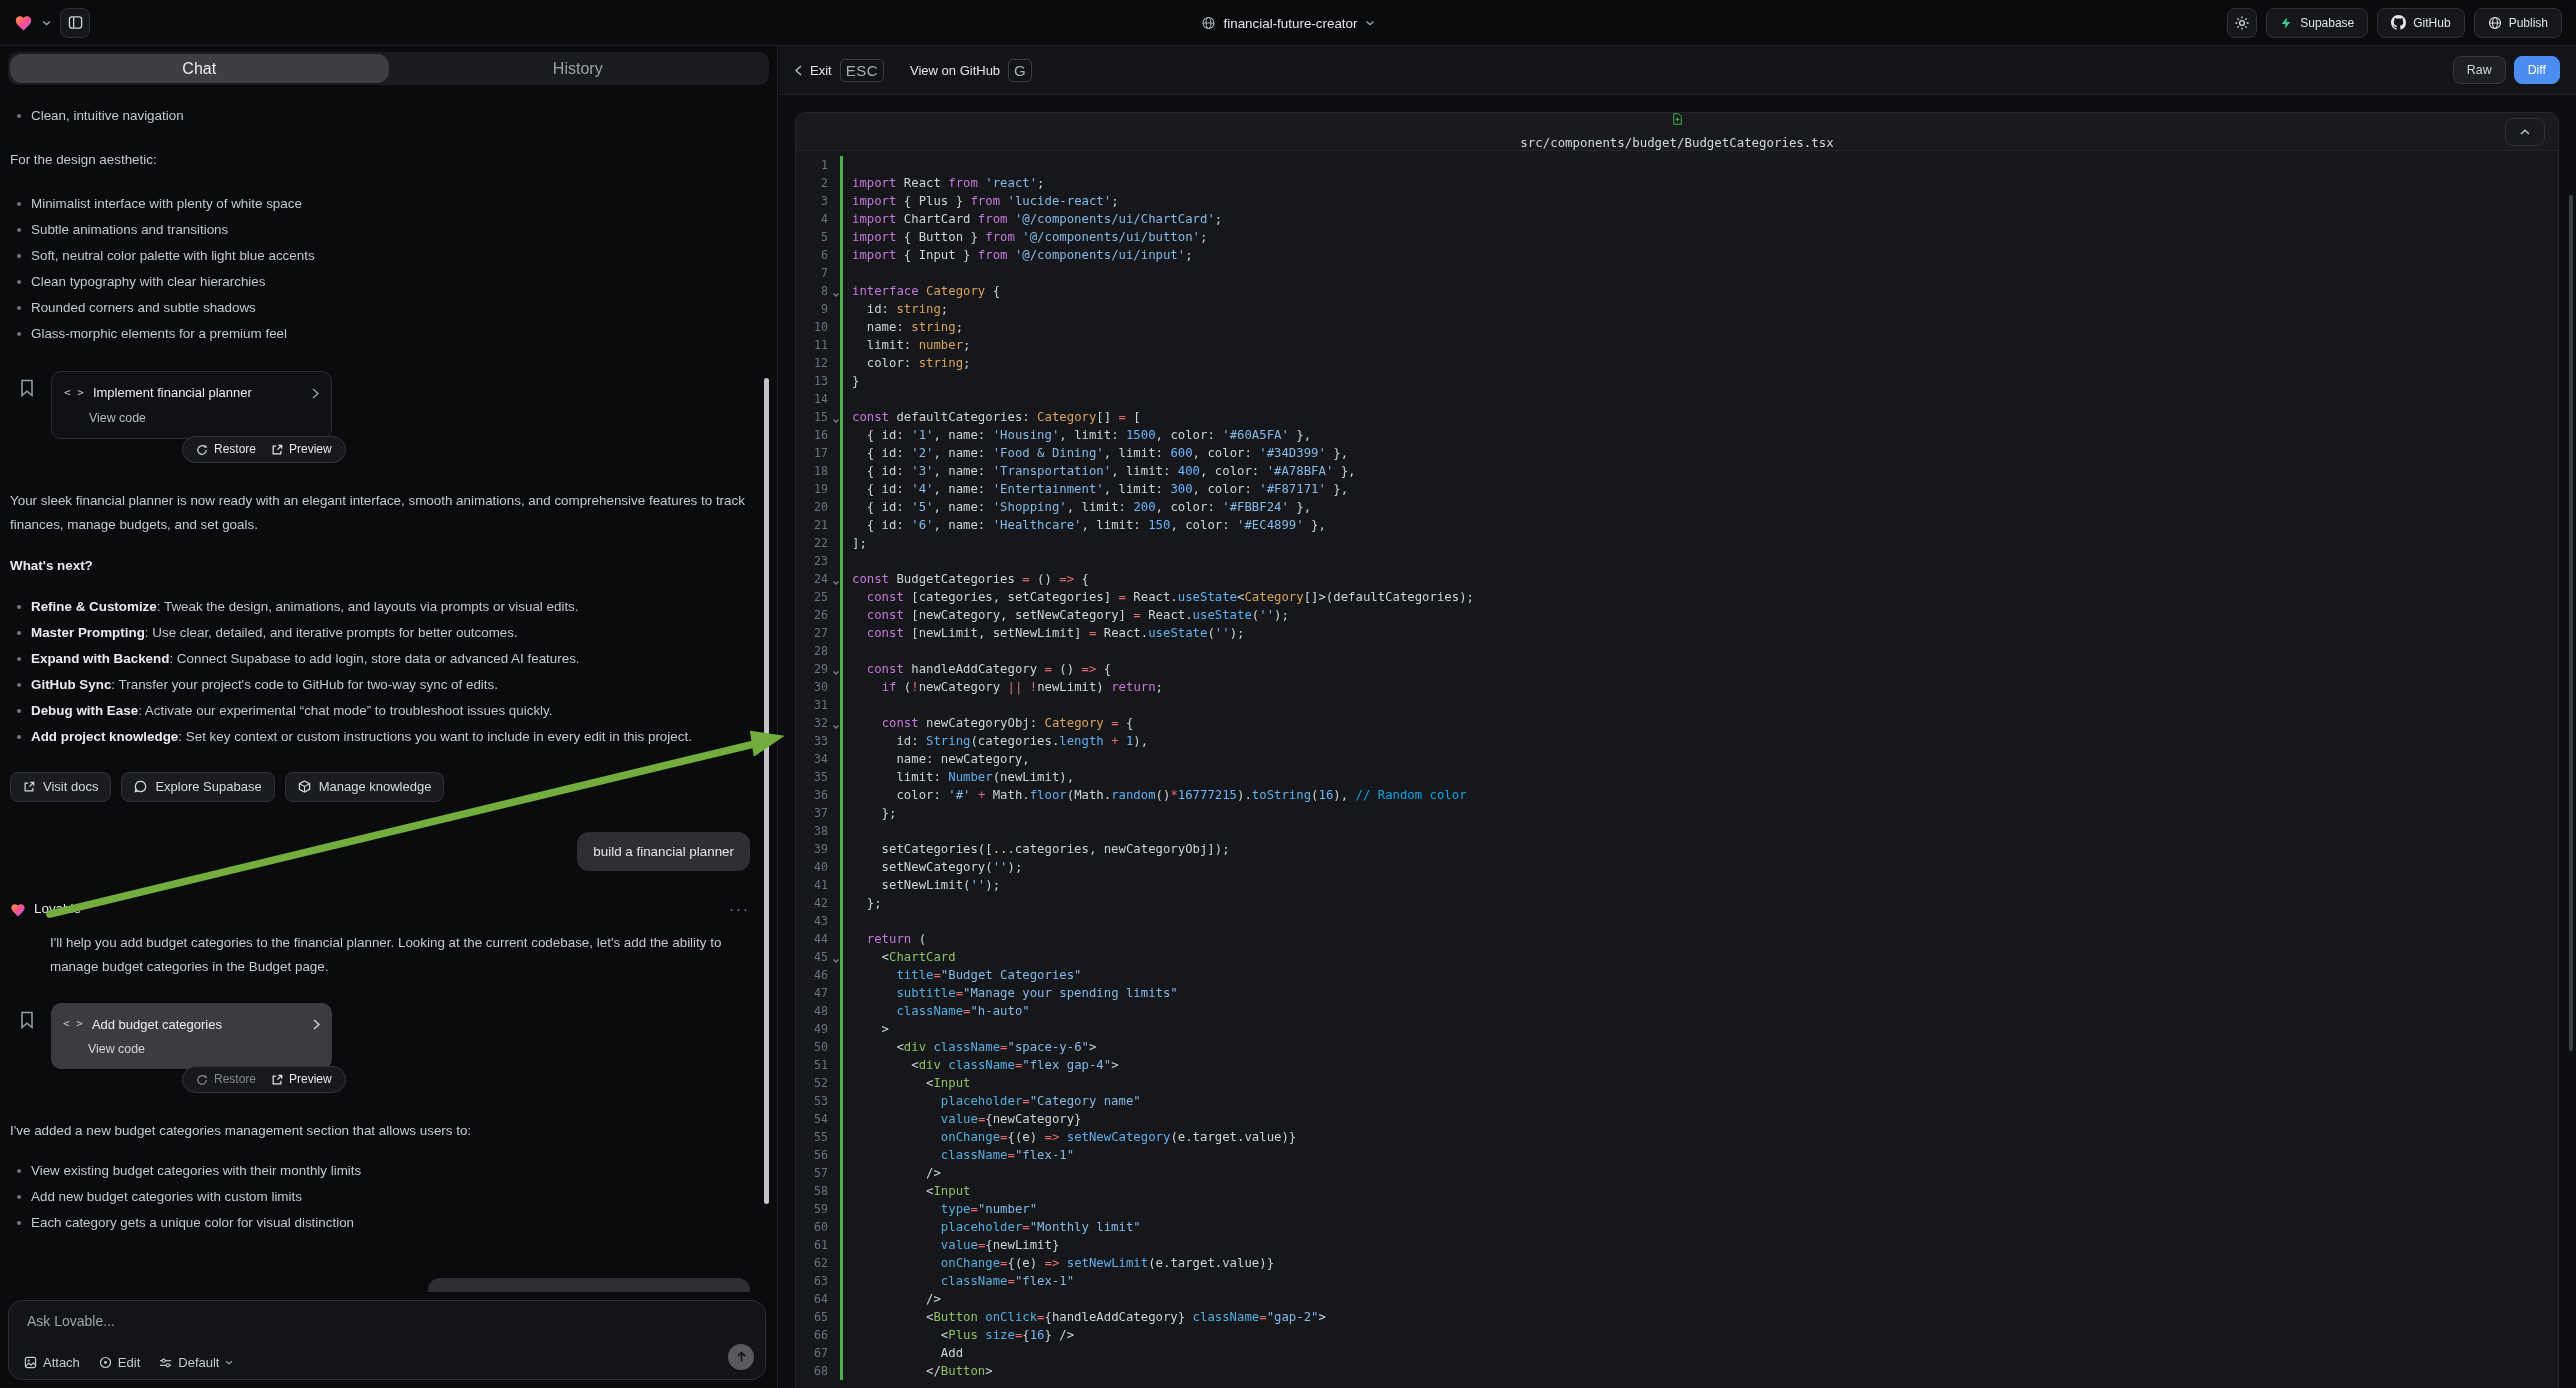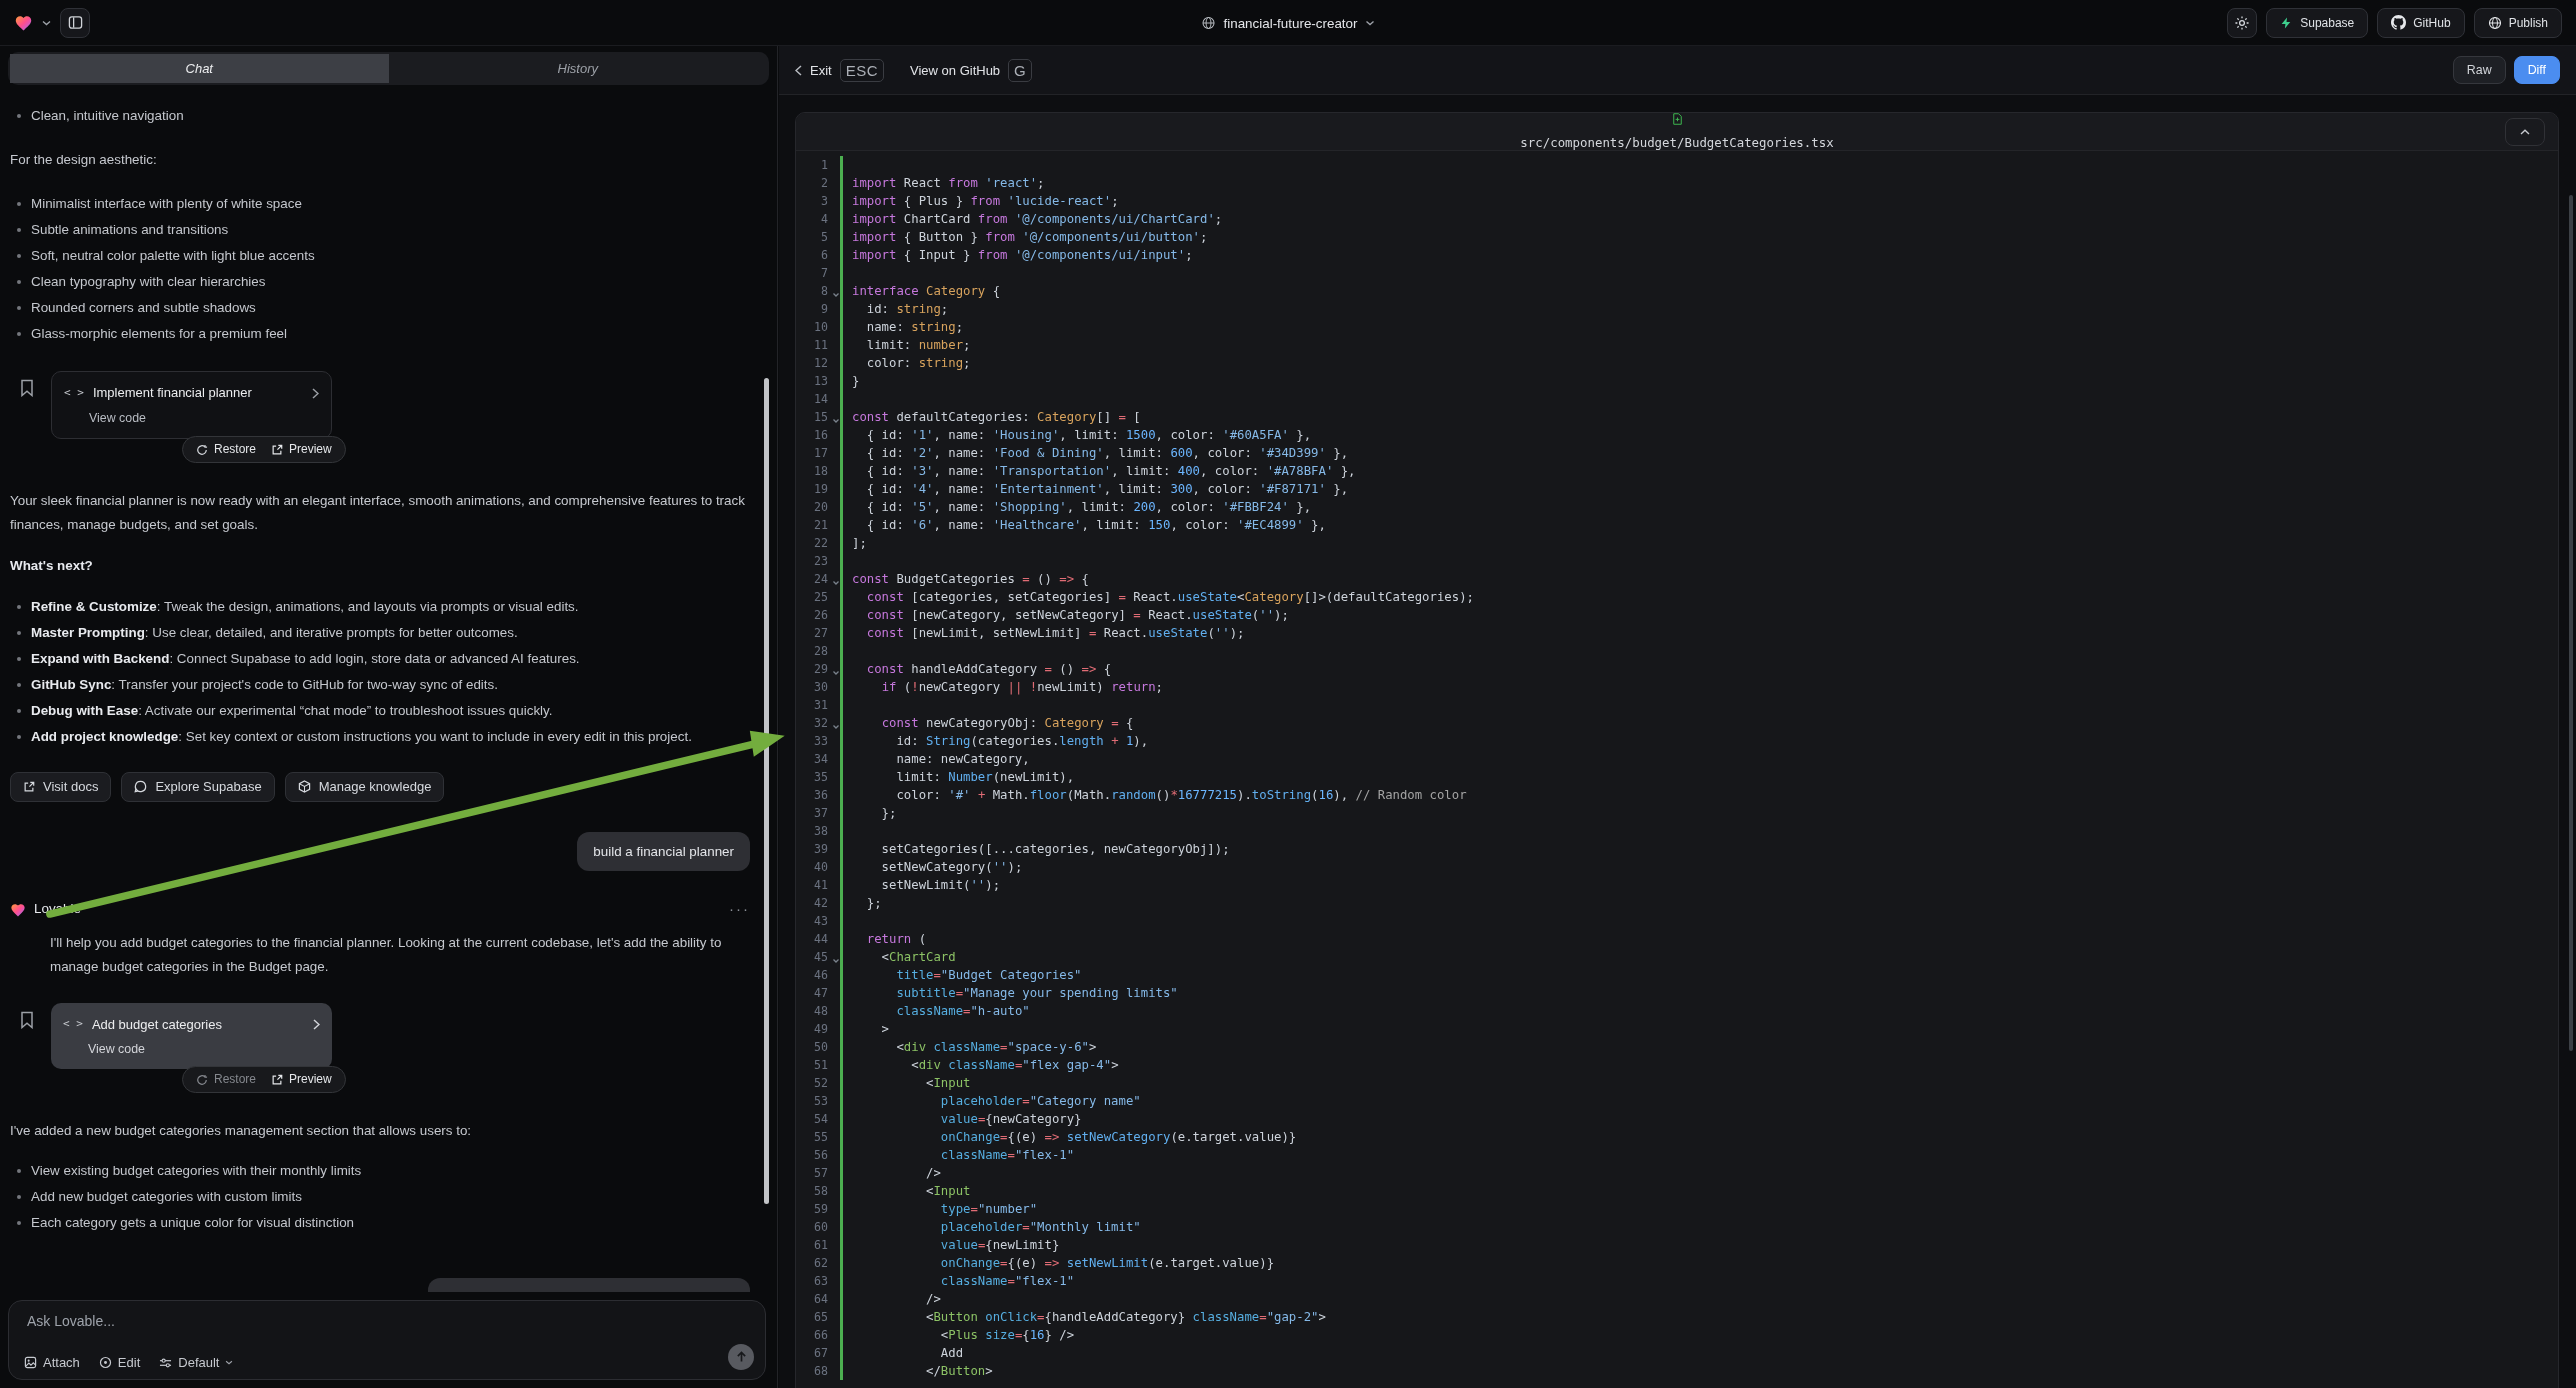--- a/index.html
+++ b/index.html
@@ -21,22 +21,22 @@
   .plain-ic { display:flex; align-items:center; }
 
   
   .chat-col { position:absolute; left:0; top:46px; width:778px; bottom:0;
     border-right:1px solid #232428; }
   .code-col { position:absolute; left:779px; top:46px; right:0; bottom:0; background:#0D0E11; }
 
   
   .tabbar { margin:6px 8px 0 8px; height:33px; background:#1B1C20; border-radius:10px;
     display:flex; padding:2px; }
-  .tab { flex:1; display:flex; align-items:center; justify-content:center; font-size:13px;
-    color:#9DA1A8; border-radius:0; cursor:pointer;font-style:italic; }
+  .tab { flex:1; display:flex; align-items:center; justify-content:center; font-size:16px;
+    color:#9DA1A8; border-radius:12px; cursor:pointer; }
   .tab.active { background:#3D3F45; color:#EDEEF0; }
 
   
   .chat-scroll { position:absolute; left:0; right:0; top:45px; bottom:96px; overflow:hidden; }
   .chat-inner { padding:10px 27px 0 10px; font-size:13.4px; line-height:1.8; color:#C6C9CF; }
   .chat-inner p { margin:0; }
   ul.blist { list-style:none; }
   ul.blist li { position:relative; padding-left:21px; line-height:26px; color:#C4C7CD; }
   ul.blist li::before { content:''; position:absolute; left:7px; top:11px; width:4px;
     height:4px; border-radius:50%; background:#74777D; }
@@ -117,21 +117,21 @@
     justify-content:center; cursor:pointer; }
 
   .code-lines { padding-top:5px; font-family:"DejaVu Sans Mono", monospace; font-size:12.3px; }
   .code-line { display:flex; height:18px; line-height:18px; }
   .ln { width:44px; flex:none; text-align:right; padding-right:12px; color:#6B7280;
     font-size:11.6px; position:relative; }
   .fold { position:absolute; right:0px; top:4px; }
   .bar { width:3px; flex:none; background:#4CAF50; }
   .codetxt { padding-left:9px; white-space:pre; color:#CDD3DB; }
   .tk-k{color:#C678DD} .tk-s{color:#85B9E8} .tk-n{color:#6CB6FF} .tk-t{color:#D8A35D}
-  .tk-f{color:#61AFEF} .tk-r{color:#E06C75} .tk-c{color:#a3a3a3} .tk-g{color:#8CC265}
+  .tk-f{color:#61AFEF} .tk-r{color:#E06C75} .tk-c{color:#0ea5e9} .tk-g{color:#8CC265}
   .tk-a{color:#56AEE0} .tk-d{color:#CDD3DB}
 
   .code-thumb { position:absolute; right:3px; top:149px; width:4px; height:856px;
     background:#3C4046; border-radius:2px; }
 
   .arrow-layer { position:absolute; inset:0; z-index:50; pointer-events:none; }
 </style>
 </head>
 <body>
 

